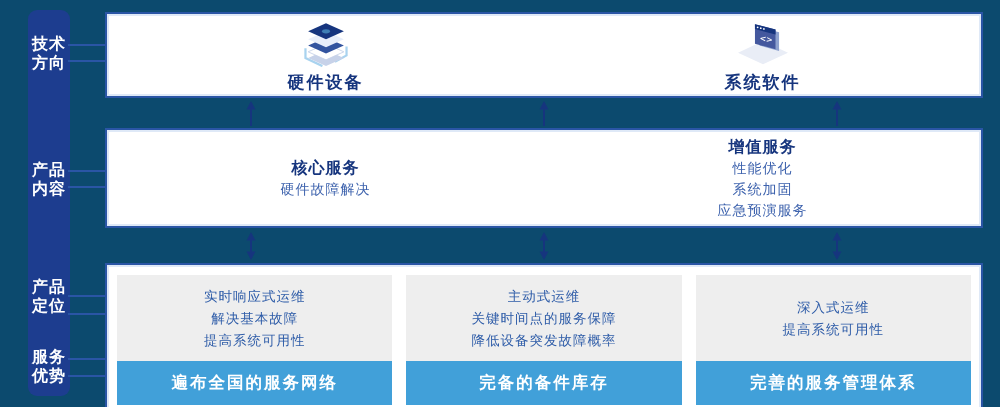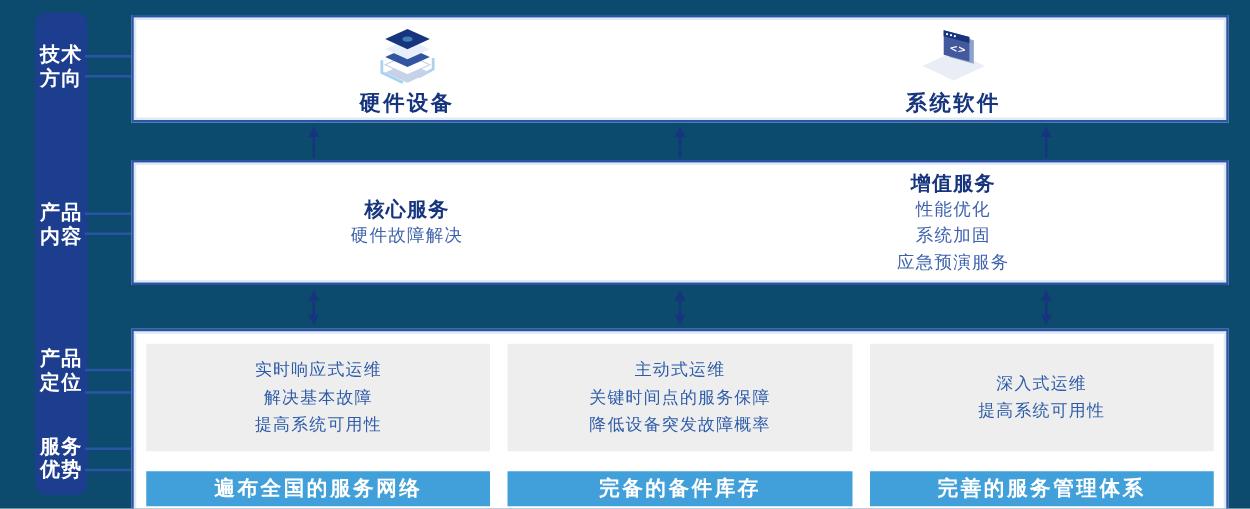--- a/index.html
+++ b/index.html
@@ -41,21 +41,21 @@
   .svc-title{color:#16357e;font-size:16px;font-weight:bold;letter-spacing:1px;line-height:22px;}
   .svc-item{color:#3d62ad;font-size:14px;line-height:21px;letter-spacing:1px;}
   
   .pos-col{flex:1;display:flex;flex-direction:column;justify-content:space-between;}
   .pos-panel{
     background:#eeeeee;height:86px;display:flex;flex-direction:column;
     align-items:center;justify-content:center;
   }
   .pos-point{color:#2e5ca8;font-size:13.5px;line-height:22px;letter-spacing:1px;}
   .pos-highlight{
-    background:#41a0d9;height:28px;display:flex;align-items:center;justify-content:center;
+    background:#41a0d9;height:44px;display:flex;align-items:center;justify-content:center;
     color:#ffffff;font-size:16.5px;font-weight:bold;letter-spacing:2px;
   }
   
   .arrow{position:absolute;width:14px;}
   svg{display:block;}
 </style>
 </head>
 <body>
 
 <div class="canvas">

